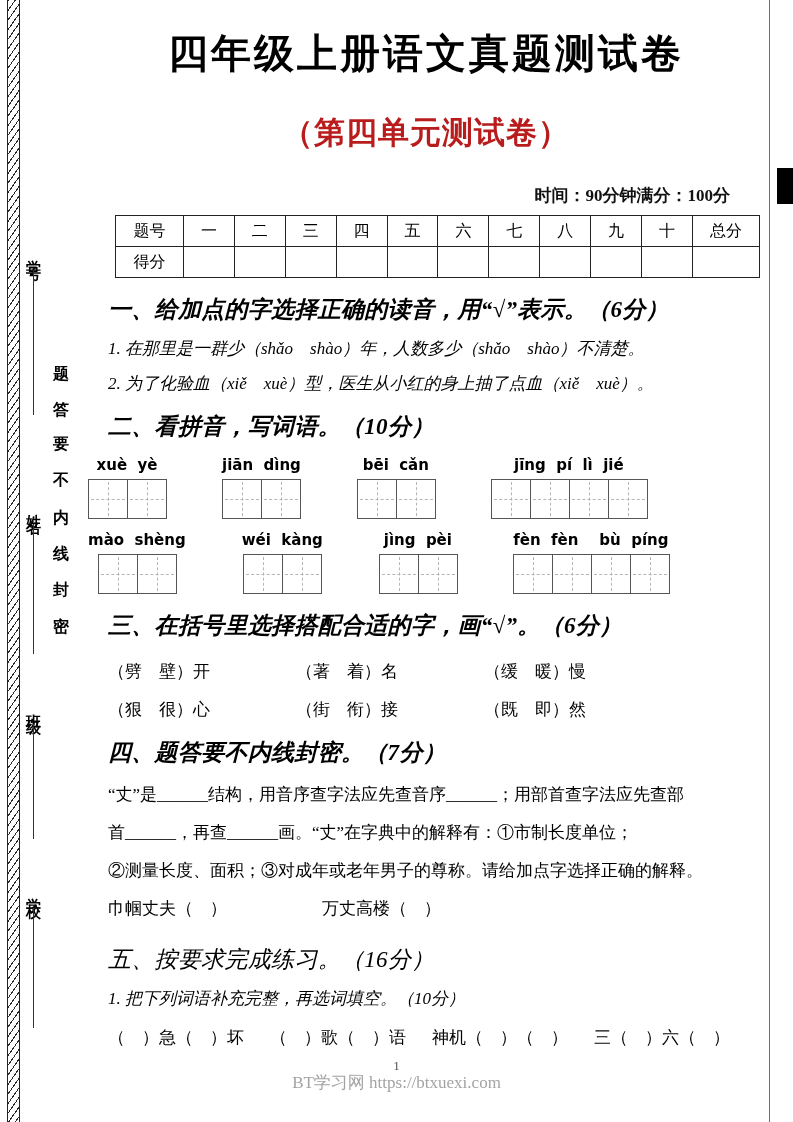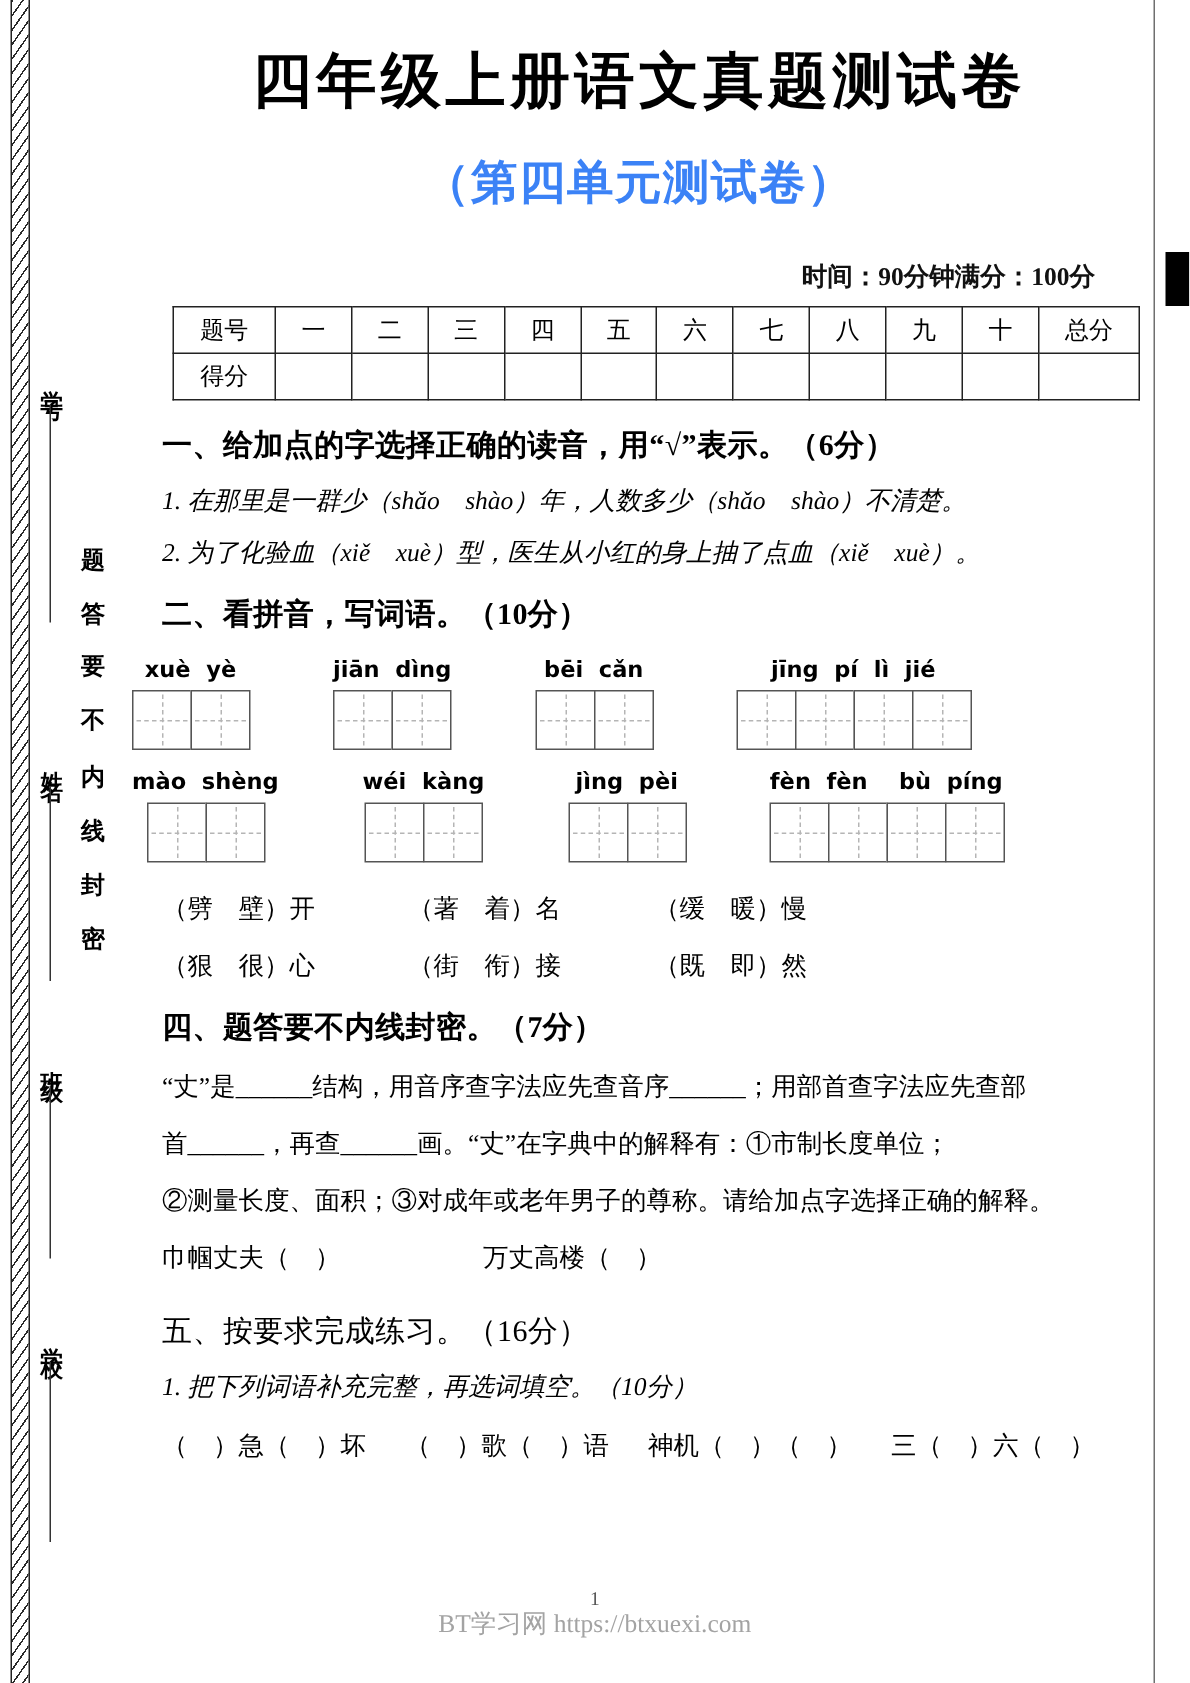--- a/index.html
+++ b/index.html
@@ -38,52 +38,52 @@
 
   
   .content { position:absolute; left:88px; top:0; width:676px; }
 
   .title {
     margin-top:26px; text-align:center;
     font-family:"Liberation Sans", sans-serif;
     font-size:40px; font-weight:700; letter-spacing:3px; color:#000;
   }
   .subtitle {
-    margin-top:20px; text-align:center;
+    margin-top:31px; text-align:center;
     font-family:"Liberation Sans", sans-serif;
-    font-size:31px; font-weight:700; letter-spacing:1px; color:#3b82f6;
+    font-size:31px; font-weight:700; letter-spacing:1px; color:#b91c1c;
   }
   .time-info { margin-top:30px; text-align:right; padding-right:34px; font-size:17px; font-weight:600; }
 
   table.score-table { margin:8px 0 0 27px; width:645px; border-collapse:collapse; table-layout:fixed;padding-left:16px; }
   table.score-table td {
     border:1px solid #222; height:31px; text-align:center; vertical-align:middle;
     font-size:16px; color:#000;
   }
   col.c-first { width:68px; }
   col.c-last  { width:67px; }
 
-  .sec-heading { margin:16px 0 0 20px; font-size:20px; font-weight:700; color:#000; letter-spacing:0.3px; }
+  .sec-heading { margin:16px 0 0 20px; font-size:23px; font-weight:700; color:#000; letter-spacing:0.3px;font-style:italic; }
   .sec-heading.light { font-weight:400; }
   .item { margin:12px 0 0 20px; font-size:17px; color:#000;font-style:italic; }
 
   
   .py-row { display:flex; gap:56px; margin-top:14px; }
   .py-row.second { margin-top:12px; }
   .py-group { display:flex; flex-direction:column; align-items:center; }
   .py-label {
     font-family:"DejaVu Sans", sans-serif; font-size:15px; font-weight:700;
     margin-bottom:5px; white-space:pre; color:#000;text-align:right;
   }
   .box-row { display:flex; }
   .tbox { width:40px; height:40px; border:1px solid #555; margin-right:-1px; position:relative; background:#fff; }
   .tbox::before { content:""; position:absolute; left:2px; right:2px; top:50%; border-top:1px dashed #b5b5b5; }
   .tbox::after  { content:""; position:absolute; top:2px; bottom:2px; left:50%; border-left:1px dashed #b5b5b5; }
 
-  .choice-row { display:flex; margin:19px 0 0 20px; gap:62px; font-size:17px; color:#000; }
+  .choice-row { display:flex; margin:19px 0 0 20px; gap:86px; font-size:17px; color:#000; }
   .choice-row.second { margin-top:15px; }
 
   .para-line { margin:0 0 0 20px; font-size:17px; line-height:38px; color:#000; }
   .para-line.first { margin-top:8px; }
 
   .answers-row { display:flex; margin:0 0 0 20px; gap:95px; font-size:17px; line-height:38px; color:#000; }
 
   .words-row { display:flex; margin:16px 0 0 20px; gap:26px; font-size:17px; color:#000; }
 
   .page-number { position:absolute; left:0; right:0; bottom:48px; text-align:center; font-size:13px; color:#555; }
@@ -236,20 +236,21 @@
         <div class="py-label">fèn  fèn    bù  píng</div>
         <div class="box-row">
           <div class="tbox"></div>
           <div class="tbox"></div>
           <div class="tbox"></div>
           <div class="tbox"></div>
         </div>
       </div>
     </div>
 
+    <div class="sec-heading">三、在括号里选择搭配合适的字，画“√”。（6分）</div>
     <div class="choice-row">
       <span>（劈　壁）开</span>
       <span>（著　着）名</span>
       <span>（缓　暖）慢</span>
     </div>
     <div class="choice-row second">
       <span>（狠　很）心</span>
       <span>（街　衔）接</span>
       <span>（既　即）然</span>
     </div>

